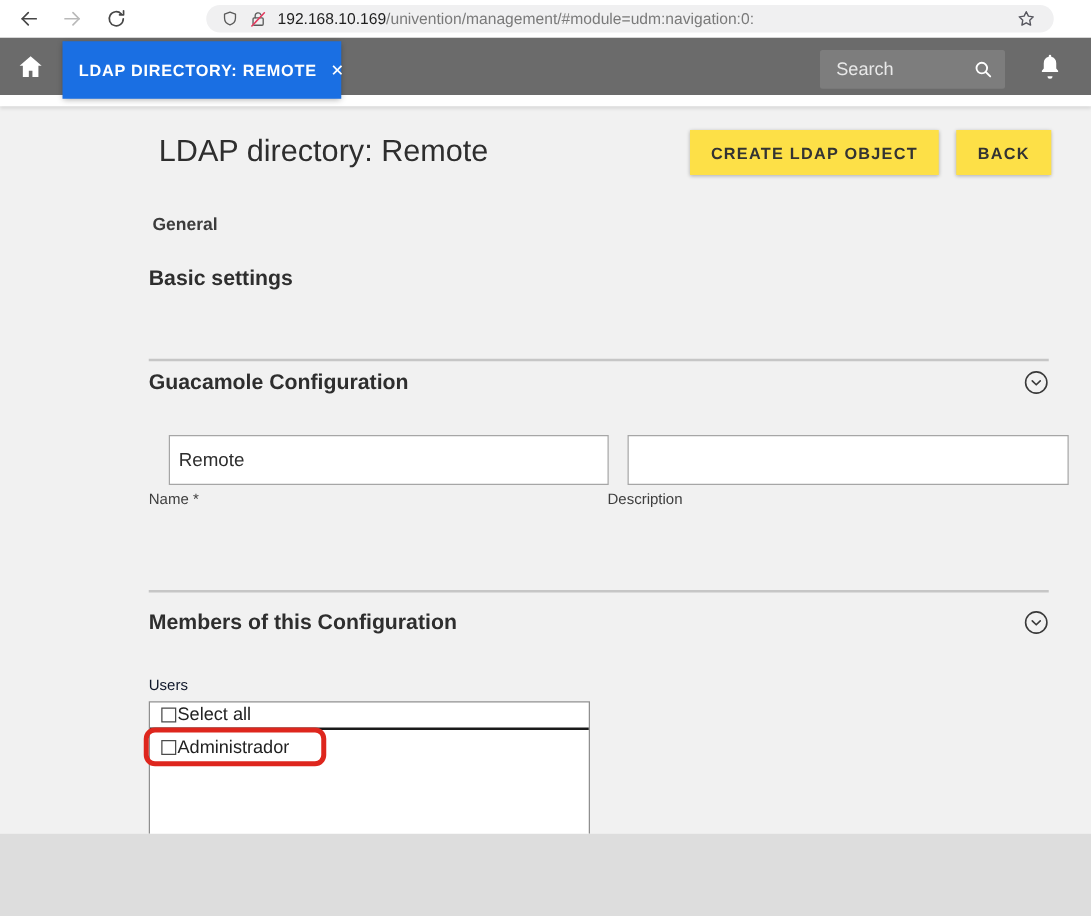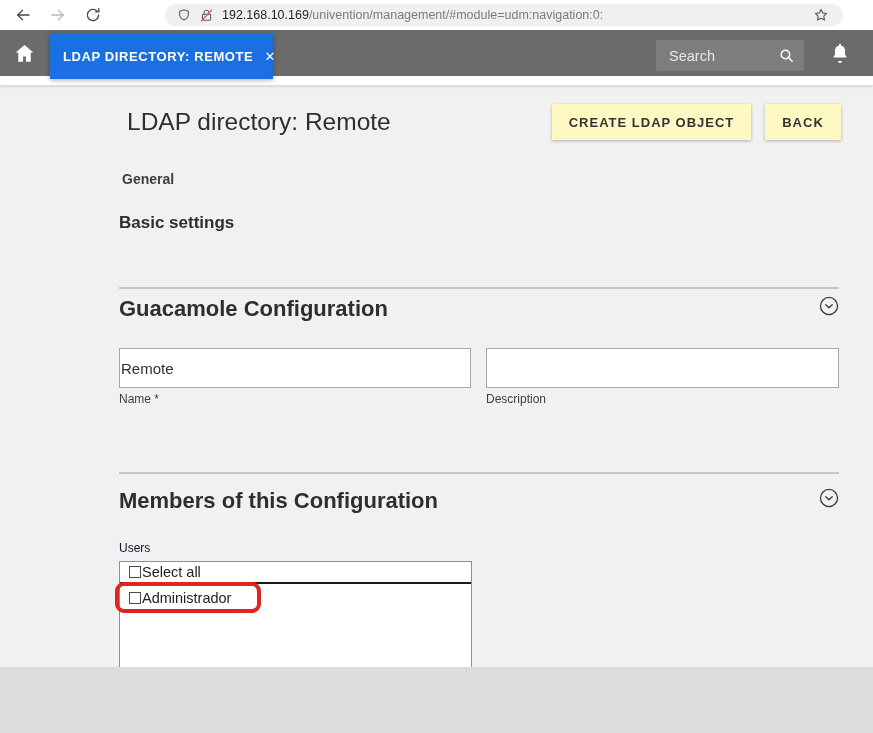--- a/index.html
+++ b/index.html
@@ -41,43 +41,43 @@
   .search-ic svg { width:17px; height:17px; display:block; }
   .bell-btn { position:absolute; left:828px; top:11px; width:26px; height:25px; color:#ffffff; cursor:pointer; }
   .bell-btn svg { width:24px; height:24px; display:block; }
 
   
   .page { position:absolute; left:0; top:76px; width:873px; height:657px; background:#f1f1f1; }
   .white-strip { position:absolute; left:0; top:0; width:873px; height:9px; background:#ffffff;
                  box-shadow:0 2px 3px rgba(0,0,0,0.10); z-index:1; }
 
   .page-title { position:absolute; left:127px; top:32px; font-size:24.5px; color:#2e2e2e; }
-  .btn-raised { position:absolute; height:36px; background:#fef9c3; border:none; color:#333333;
+  .btn-raised { position:absolute; height:36px; background:#fde047; border:none; color:#333333;
                 font-family:"Liberation Sans",sans-serif; font-size:13px; font-weight:bold; letter-spacing:1px;
                 box-shadow:0 1px 3px rgba(0,0,0,0.28); cursor:pointer; }
   .btn-create { left:552px; top:28px; width:199px; }
   .btn-back   { left:765px; top:28px; width:76px; }
 
   .tab-general { position:absolute; left:122px; top:95px; font-size:14px; font-weight:bold; color:#3c3c3c; cursor:pointer; }
   .subtitle { position:absolute; left:119px; top:137px; font-size:17px; font-weight:bold; color:#2e2e2e; }
 
   .divider { position:absolute; left:119px; width:720px; height:2px; background:#c6c6c6; }
   .divider-1 { top:211px; }
   .divider-2 { top:396px; }
 
-  .section-heading { position:absolute; left:119px; font-size:22px; font-weight:bold; color:#2e2e2e; }
+  .section-heading { position:absolute; left:119px; font-size:17px; font-weight:bold; color:#2e2e2e; }
   .heading-guac { top:220px; }
   .heading-members { top:412px; }
   .chevron-btn { position:absolute; left:818px; width:22px; height:22px; color:#3a3a3a; cursor:pointer; }
   .chevron-btn svg { width:22px; height:22px; display:block; }
   .chevron-1 { top:219px; }
   .chevron-2 { top:411px; }
 
   .text-input { position:absolute; top:272px; height:40px; background:#ffffff; border:1px solid #a6a6a6;
-                padding:0 1px; font-size:15px; color:#2e2e2e; font-family:"Liberation Sans",sans-serif; outline:none; }
+                padding:0 7px; font-size:15px; color:#2e2e2e; font-family:"Liberation Sans",sans-serif; outline:none;margin-left:16px; }
   .input-name { left:119px; width:352px; }
   .input-desc { left:486px; width:353px; }
   .field-label { position:absolute; top:316px; font-size:12px; color:#3e3e3e; }
   .label-name { left:119px; }
   .label-desc { left:486px; }
 
   .users-label { position:absolute; left:119px; top:465px; font-size:12px; color:#0f172a;text-align:center; }
   .listbox { position:absolute; left:119px; top:485px; width:353px; height:109px; background:#ffffff; border:1px solid #8f8f8f; }
   .list-row { display:flex; align-items:center; gap:1px; padding-left:9px; height:23px; cursor:pointer; }
   .list-row.header { border-bottom:2px solid #1a1a1a; height:22px; }

